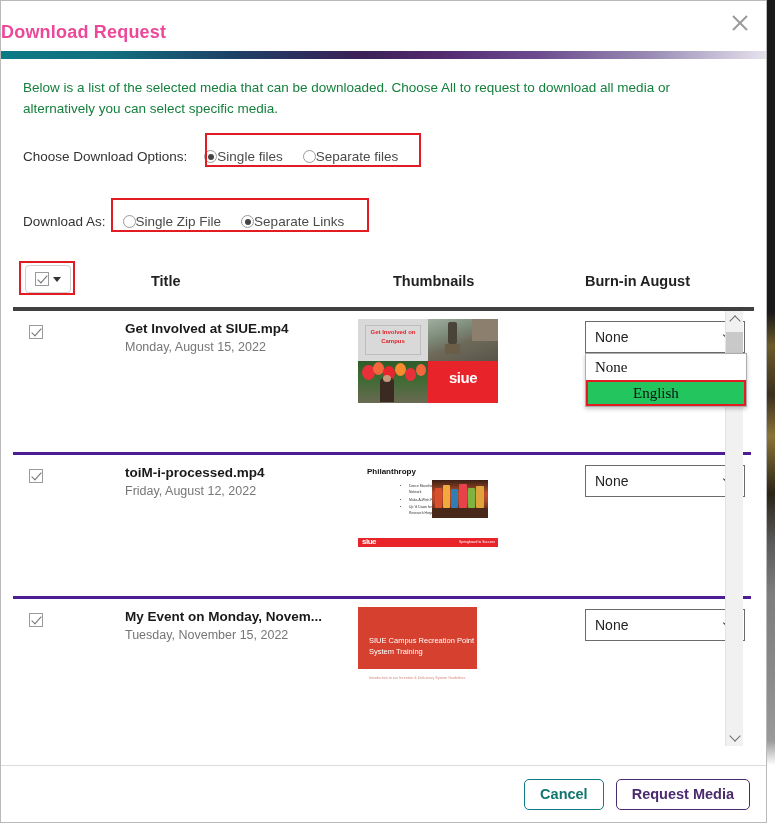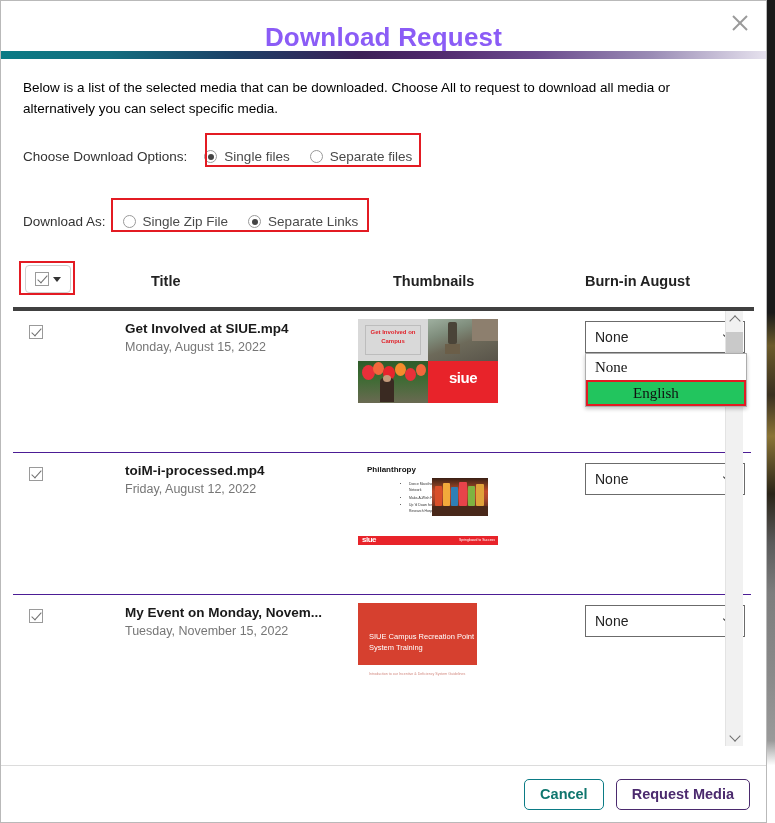--- a/index.html
+++ b/index.html
@@ -26,45 +26,45 @@
     box-sizing:border-box;
     overflow:hidden;
   }
 
   
   #modal-header{
     position:relative;height:50px;background:#fff;
   }
   #dialog-title{
     position:absolute;left:0;right:0;top:21px;
-    text-align:center;
-    font-size:26px;font-weight:bold;color:#8b5cf6;
+    text-align:left;
+    font-size:18px;font-weight:bold;color:#ec4899;
     letter-spacing:.2px;
   }
   #close-btn{
     position:absolute;right:10px;top:6px;width:32px;height:32px;
     cursor:pointer;background:none;border:none;padding:0;
   }
   #close-btn svg{display:block;}
   #gradient-bar{
     height:8px;width:100%;
     background:linear-gradient(90deg,#0b7b85 0%,#136e7f 14%,#1d3f66 31%,#3c2057 47%,#512a6e 57%,#6b4b8e 70%,#9a8cb5 85%,#e6e2ee 100%);
   }
 
   
   #modal-body{padding:0 12px;}
   #intro{
     margin:18px 10px 0 10px;
-    font-size:13.5px;color:#000000;line-height:21px;max-width:690px;
+    font-size:13.5px;color:#15803d;line-height:21px;max-width:690px;
   }
 
   .opt-row{position:relative;margin:22px 0 0 10px;font-size:13.5px;color:#333;display:flex;align-items:center;}
   .opt-label{color:#333;font-size:13.5px;margin-right:7px;white-space:nowrap;}
   .radio-group{display:flex;align-items:center;gap:20px;padding:6px 10px;}
-  .radio-opt{display:flex;align-items:center;gap:7px;cursor:pointer;}
+  .radio-opt{display:flex;align-items:center;cursor:pointer;}
   .radio{
     width:13px;height:13px;border-radius:50%;
     border:1px solid #9a9a9a;background:#fff;box-sizing:border-box;
     position:relative;flex:0 0 auto;
   }
   .radio.checked:after{
     content:"";position:absolute;left:2.5px;top:2.5px;width:6px;height:6px;
     border-radius:50%;background:#444;
   }
   .radio-text{font-size:13.5px;color:#4a4a4a;}
@@ -99,21 +99,21 @@
   }
   #th-title{left:138px;}
   #th-thumbs{left:380px;}
   #th-caption{left:572px;}
 
   #rows-area{position:relative;}
   #rows-viewport{
     position:relative;width:738px;height:435px;overflow:hidden;
   }
   .row{
-    position:relative;height:141px;border-bottom:1px solid #4c1d95;
+    position:relative;height:141px;border-bottom:3px solid #4c1d95;
   }
   .row:last-child{border-bottom:none;}
   .row-cb{position:absolute;left:16px;top:14px;}
   .row-title{position:absolute;left:112px;top:10px;font-size:13.5px;font-weight:bold;color:#1a1a1a;}
   .row-date{position:absolute;left:112px;top:29px;font-size:12.5px;color:#767676;}
   .thumb{position:absolute;left:345px;top:8px;width:140px;height:84px;background:#000;overflow:hidden;}
 
   
   .t1{display:grid;grid-template-columns:1fr 1fr;grid-template-rows:1fr 1fr;width:140px;height:84px;}
   .t1 .q{position:relative;overflow:hidden;}

